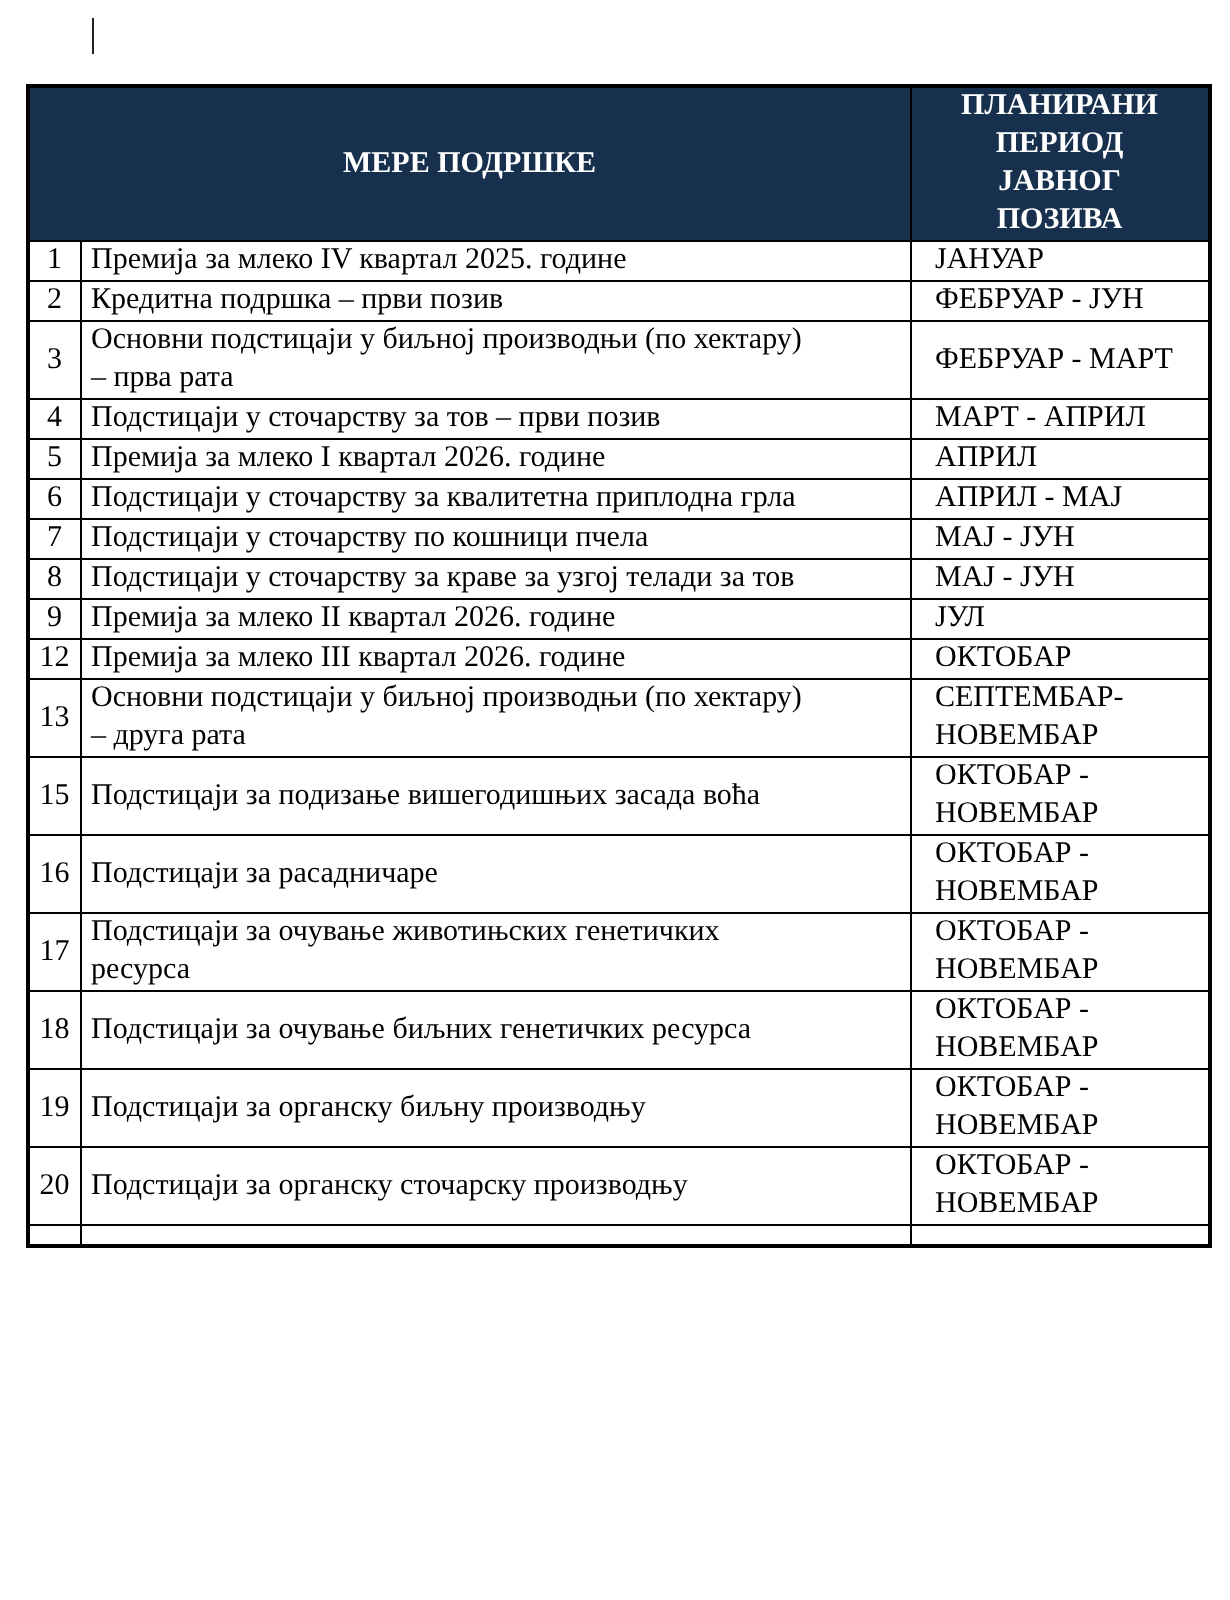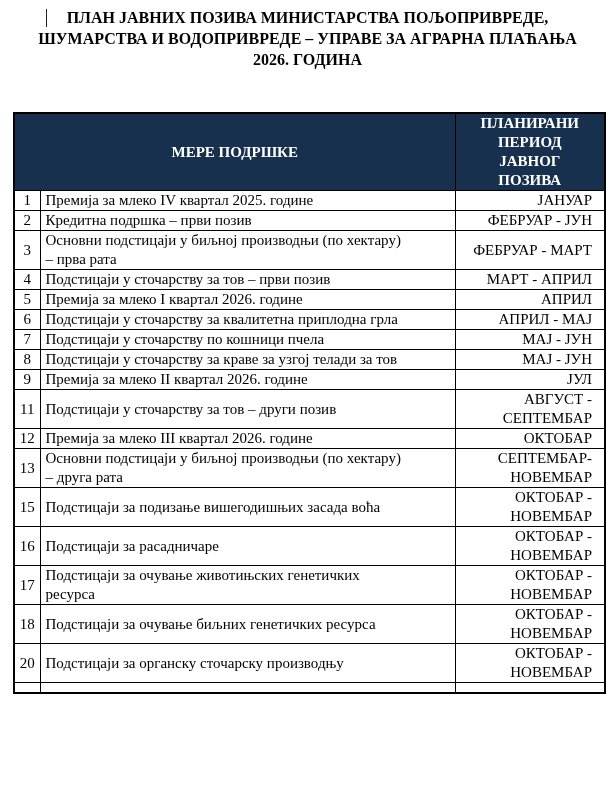--- a/index.html
+++ b/index.html
@@ -58,34 +58,31 @@
   td.num{
     text-align:center;
     padding:0;
   }
   td.measure{
     padding:0 2px 0 5px;
     text-align:left;
     white-space:pre-line;
   }
   td.period{
-    text-align:right;
+    text-align:left;
     padding:0 12px;
     white-space:pre-line;
   }
   tr.partial td{height:10px;border-bottom:none;}
 </style>
 </head>
 <body>
 
 <div class="page">
   <span class="text-cursor"></span>
-  <div class="doc-title">ПЛАН ЈАВНИХ ПОЗИВА МИНИСТАРСТВА ПОЉОПРИВРЕДЕ,
-ШУМАРСТВА И ВОДОПРИВРЕДЕ – УПРАВЕ ЗА АГРАРНА ПЛАЋАЊА
-2026. ГОДИНА</div>
 
   <table class="plan">
     <colgroup>
       <col class="c-num">
         <col class="c-measure">
         <col class="c-period">
     </colgroup>
     <thead>
       <tr>
         <th colspan="2">МЕРЕ ПОДРШКЕ</th>
@@ -136,26 +133,20 @@
         <td class="num">8</td>
         <td class="measure">Подстицаји у сточарству за краве за узгој телади за тов</td>
         <td class="period">МАЈ - ЈУН</td>
       </tr>
       <tr>
         <td class="num">9</td>
         <td class="measure">Премија за млеко II квартал 2026. године</td>
         <td class="period">ЈУЛ</td>
       </tr>
       <tr>
-        <td class="num">11</td>
-        <td class="measure">Подстицаји у сточарству за тов – други позив</td>
-        <td class="period">АВГУСТ -
-СЕПТЕМБАР</td>
-      </tr>
-      <tr>
         <td class="num">12</td>
         <td class="measure">Премија за млеко III квартал 2026. године</td>
         <td class="period">ОКТОБАР</td>
       </tr>
       <tr>
         <td class="num">13</td>
         <td class="measure">Основни подстицаји у биљној производњи (по хектару)
 – друга рата</td>
         <td class="period">СЕПТЕМБАР-
 НОВЕМБАР</td>
@@ -175,20 +166,26 @@
       <tr>
         <td class="num">17</td>
         <td class="measure">Подстицаји за очување животињских генетичких
 ресурса</td>
         <td class="period">ОКТОБАР -
 НОВЕМБАР</td>
       </tr>
       <tr>
         <td class="num">18</td>
         <td class="measure">Подстицаји за очување биљних генетичких ресурса</td>
+        <td class="period">ОКТОБАР -
+НОВЕМБАР</td>
+      </tr>
+      <tr>
+        <td class="num">19</td>
+        <td class="measure">Подстицаји за органску биљну производњу</td>
         <td class="period">ОКТОБАР -
 НОВЕМБАР</td>
       </tr>
       <tr>
         <td class="num">20</td>
         <td class="measure">Подстицаји за органску сточарску производњу</td>
         <td class="period">ОКТОБАР -
 НОВЕМБАР</td>
       </tr>
       <tr class="partial">

